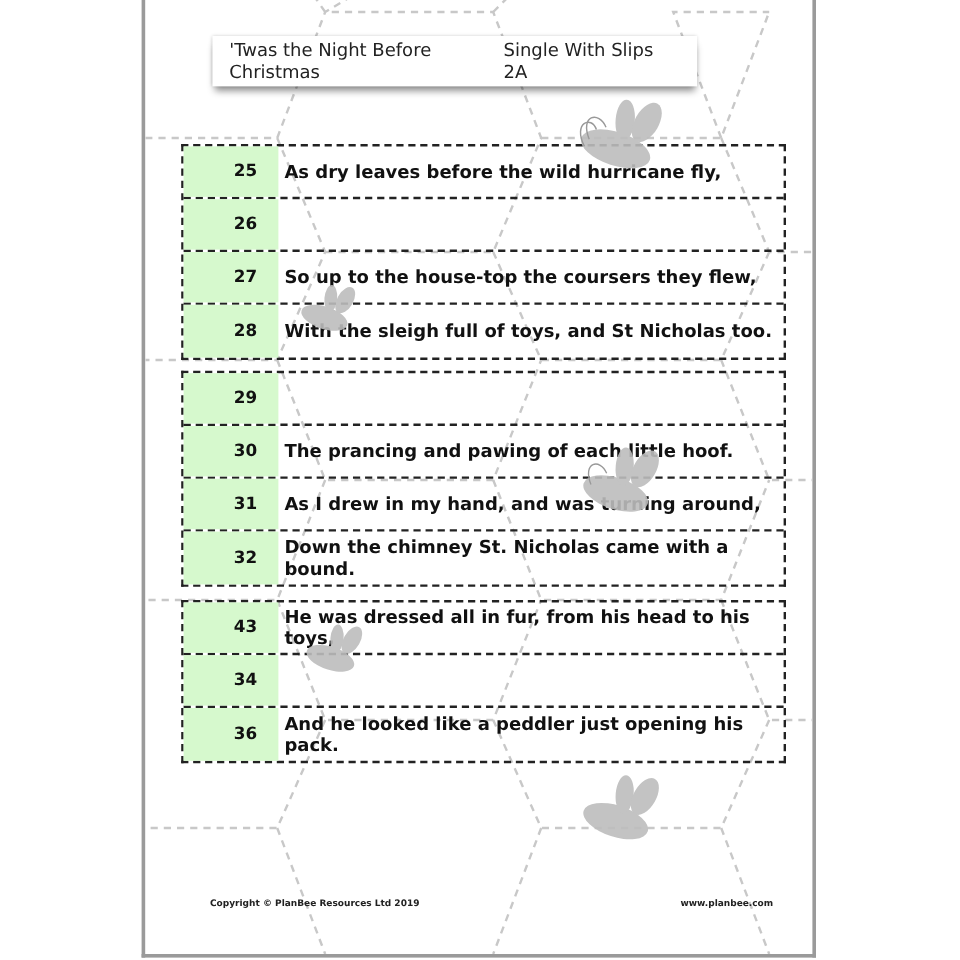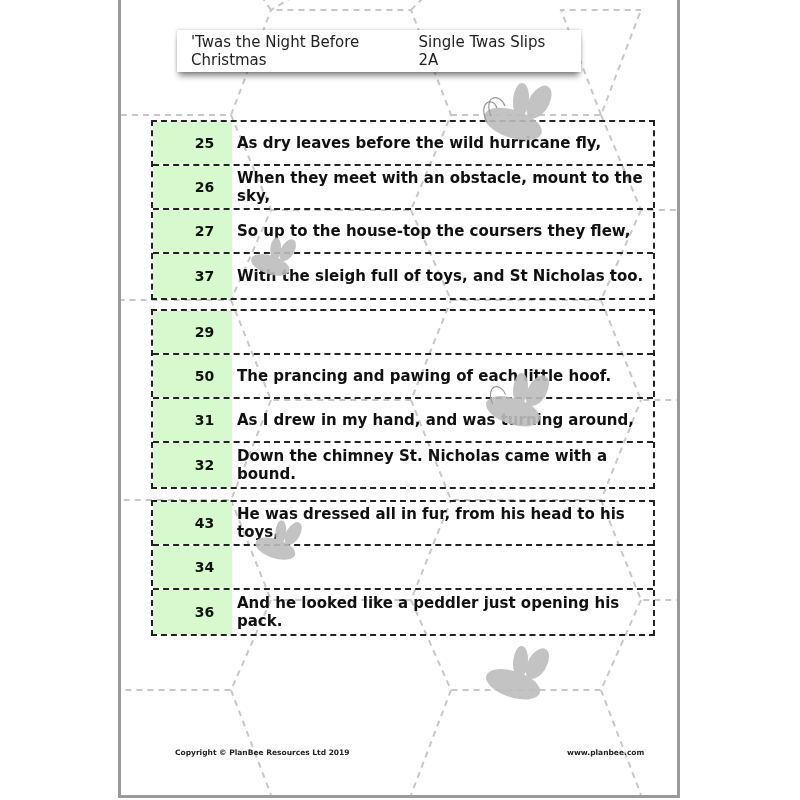--- a/index.html
+++ b/index.html
@@ -41,48 +41,47 @@
       <path d="M110 690 L150 795"></path>
       <path d="M330 690 L290 795"></path>
       <path d="M480 690 L520 795"></path>
       <path d="M290 10 L330 -30"></path>
       <path d="M480 115 L440 10 L520 10"></path>
     </g>
   </svg>
 
   <div class="title-bar">
     <span>'Twas the Night Before Christmas</span>
-    <span>Single Twas Slips 2A</span>
+    <span>Single With Slips 2A</span>
   </div>
 
   <div class="group" style="top:120px;">
     <div class="row">
         <div class="num">25</div>
         <div class="line">As dry leaves before the wild hurricane fly,</div>
       </div>
     <div class="row">
         <div class="num">26</div>
-        <div class="line">When they meet with an obstacle, mount to the sky,</div>
       </div>
     <div class="row">
         <div class="num">27</div>
         <div class="line">So up to the house-top the coursers they flew,</div>
       </div>
     <div class="row">
-        <div class="num">37</div>
+        <div class="num">28</div>
         <div class="line">With the sleigh full of toys, and St Nicholas too.</div>
       </div>
   </div>
 
   <div class="group" style="top:309px;">
     <div class="row">
         <div class="num">29</div>
       </div>
     <div class="row">
-        <div class="num">50</div>
+        <div class="num">30</div>
         <div class="line">The prancing and pawing of each little hoof.</div>
       </div>
     <div class="row">
         <div class="num">31</div>
         <div class="line">As I drew in my hand, and was turning around,</div>
       </div>
     <div class="row">
         <div class="num">32</div>
         <div class="line">Down the chimney St. Nicholas came with a bound.</div>
       </div>

